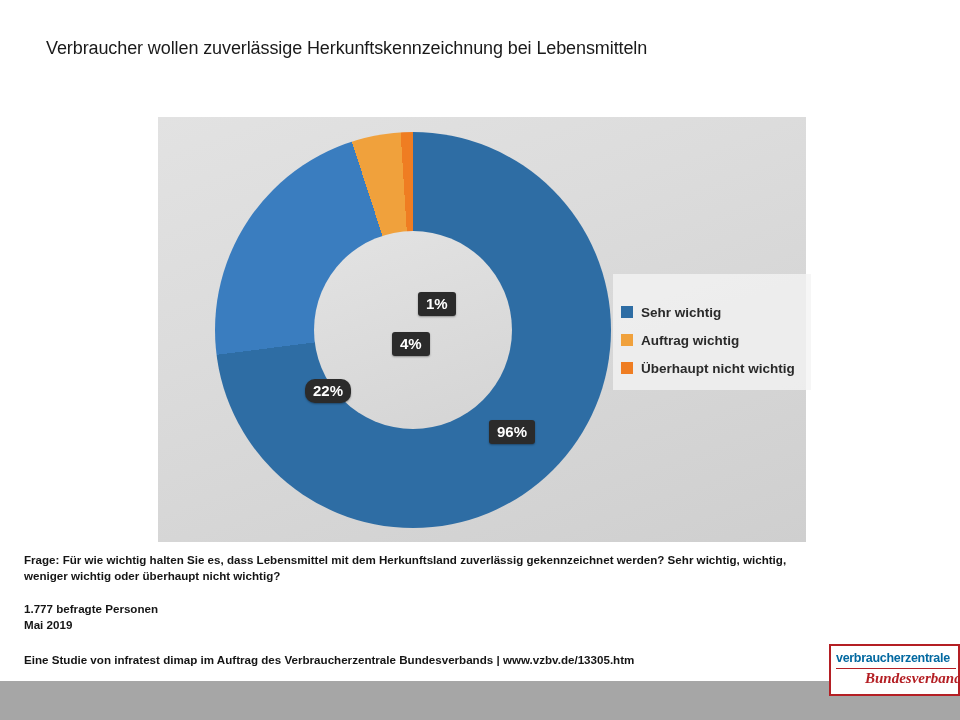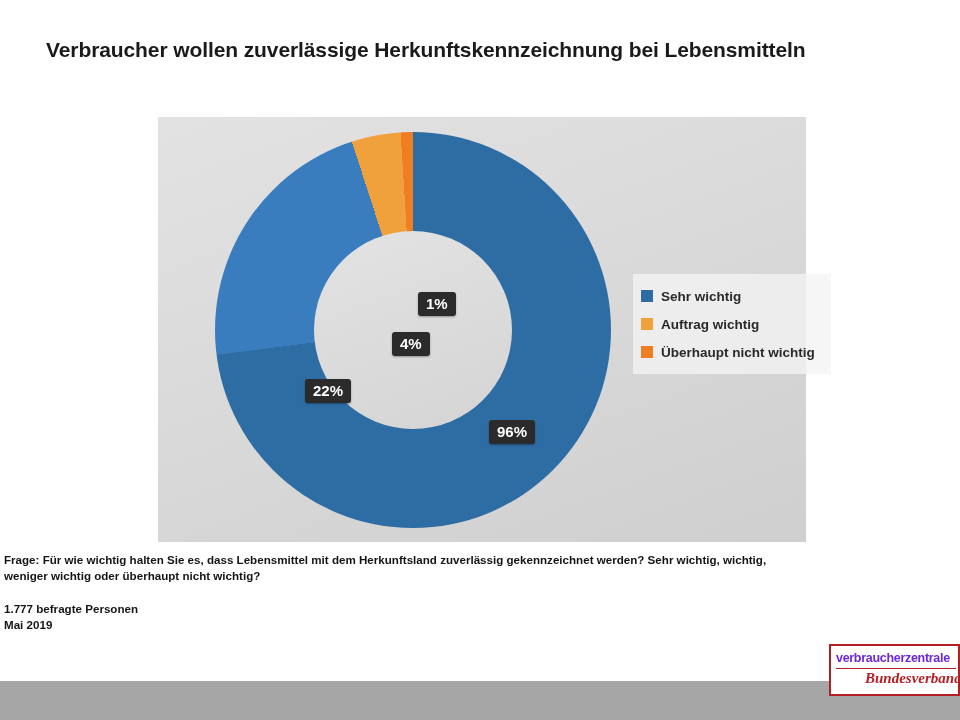--- a/index.html
+++ b/index.html
@@ -14,22 +14,22 @@
     color: #000000;
     position: relative;
     overflow: hidden;
   }
 
   #page-title {
     position: absolute;
     left: 46px;
     top: 38px;
     width: 880px;
-    font-size: 21px;
-    font-weight: bold;
+    font-size: 18px;
+    font-weight: normal;
     letter-spacing: -0.1px;
     color: #1a1a1a;
   }
 
   #chart-panel {
     position: absolute;
     left: 158px;
     top: 117px;
     width: 648px;
     height: 425px;
@@ -69,32 +69,31 @@
     background: #2b2b2b;
     color: #ffffff;
     font-size: 15px;
     font-weight: bold;
     padding: 3px 8px 4px 8px;
     border-radius: 3px;
     white-space: nowrap;
     box-shadow: 0 1px 2px rgba(0,0,0,0.35);
   }
   #label-0 { left: 274px; top: 288px; }
-  #label-1 { left: 90px; top: 247px; }
+  #label-1 { left: 90px; top: 247px; border-radius: 10px; }
   #label-2 { left: 177px; top: 200px; }
   #label-3 { left: 203px; top: 160px; }
 
   #legend {
     position: absolute;
     left: 455px;
     top: 157px;
     width: 184px;
     background: rgba(243,243,243,0.78);
-    padding: 8px 6px 8px 8px;
-    margin-left: 20px;
+    padding: 24px 6px 8px 8px;
   }
   .legend-row {
     display: flex;
     align-items: center;
     height: 28px;
   }
   .legend-swatch {
     width: 12px;
     height: 12px;
     margin-right: 8px;
@@ -102,21 +101,21 @@
   }
   .legend-text {
     font-size: 13.5px;
     font-weight: bold;
     color: #2a2a2a;
     white-space: nowrap;
   }
 
   #footnotes {
     position: absolute;
-    left: 4px;
+    left: 24px;
     top: 552px;
     width: 820px;
   }
   .note {
     font-size: 11.6px;
     font-weight: bold;
     color: #151515;
     line-height: 1.38;
   }
   #note-question { width: 800px; }
@@ -141,21 +140,21 @@
     background: #ffffff;
     border: 2px solid #b41f24;
     box-sizing: border-box;
   }
   #logo-line1 {
     position: absolute;
     left: 5px;
     top: 5px;
     font-size: 12.5px;
     font-weight: bold;
-    color: #6d28d9;
+    color: #0369a1;
     letter-spacing: -0.3px;
   }
   #logo-line2 {
     position: absolute;
     left: 34px;
     top: 24px;
     font-size: 15px;
     font-weight: bold;
     font-style: italic;
     font-family: "Liberation Serif", serif;
@@ -201,20 +200,21 @@
       <span class="legend-text">Überhaupt nicht wichtig</span>
     </div>
   </div>
 
 </div>
 
 <div id="footnotes">
   <div class="note" id="note-question">Frage: Für wie wichtig halten Sie es, dass Lebensmittel mit dem Herkunftsland zuverlässig gekennzeichnet werden? Sehr wichtig, wichtig, weniger wichtig oder überhaupt nicht wichtig?</div>
   <div class="note" id="note-sample">1.777 befragte Personen</div>
   <div class="note">Mai 2019</div>
+  <div class="note" id="note-source">Eine Studie von infratest dimap im Auftrag des Verbraucherzentrale Bundesverbands  | www.vzbv.de/13305.htm</div>
 </div>
 
 <div id="footer-bar"></div>
 
 <div id="logo">
   <span id="logo-line1">verbraucherzentrale</span>
   <span id="logo-rule"></span>
   <span id="logo-line2">Bundesverband</span>
 </div>
 

